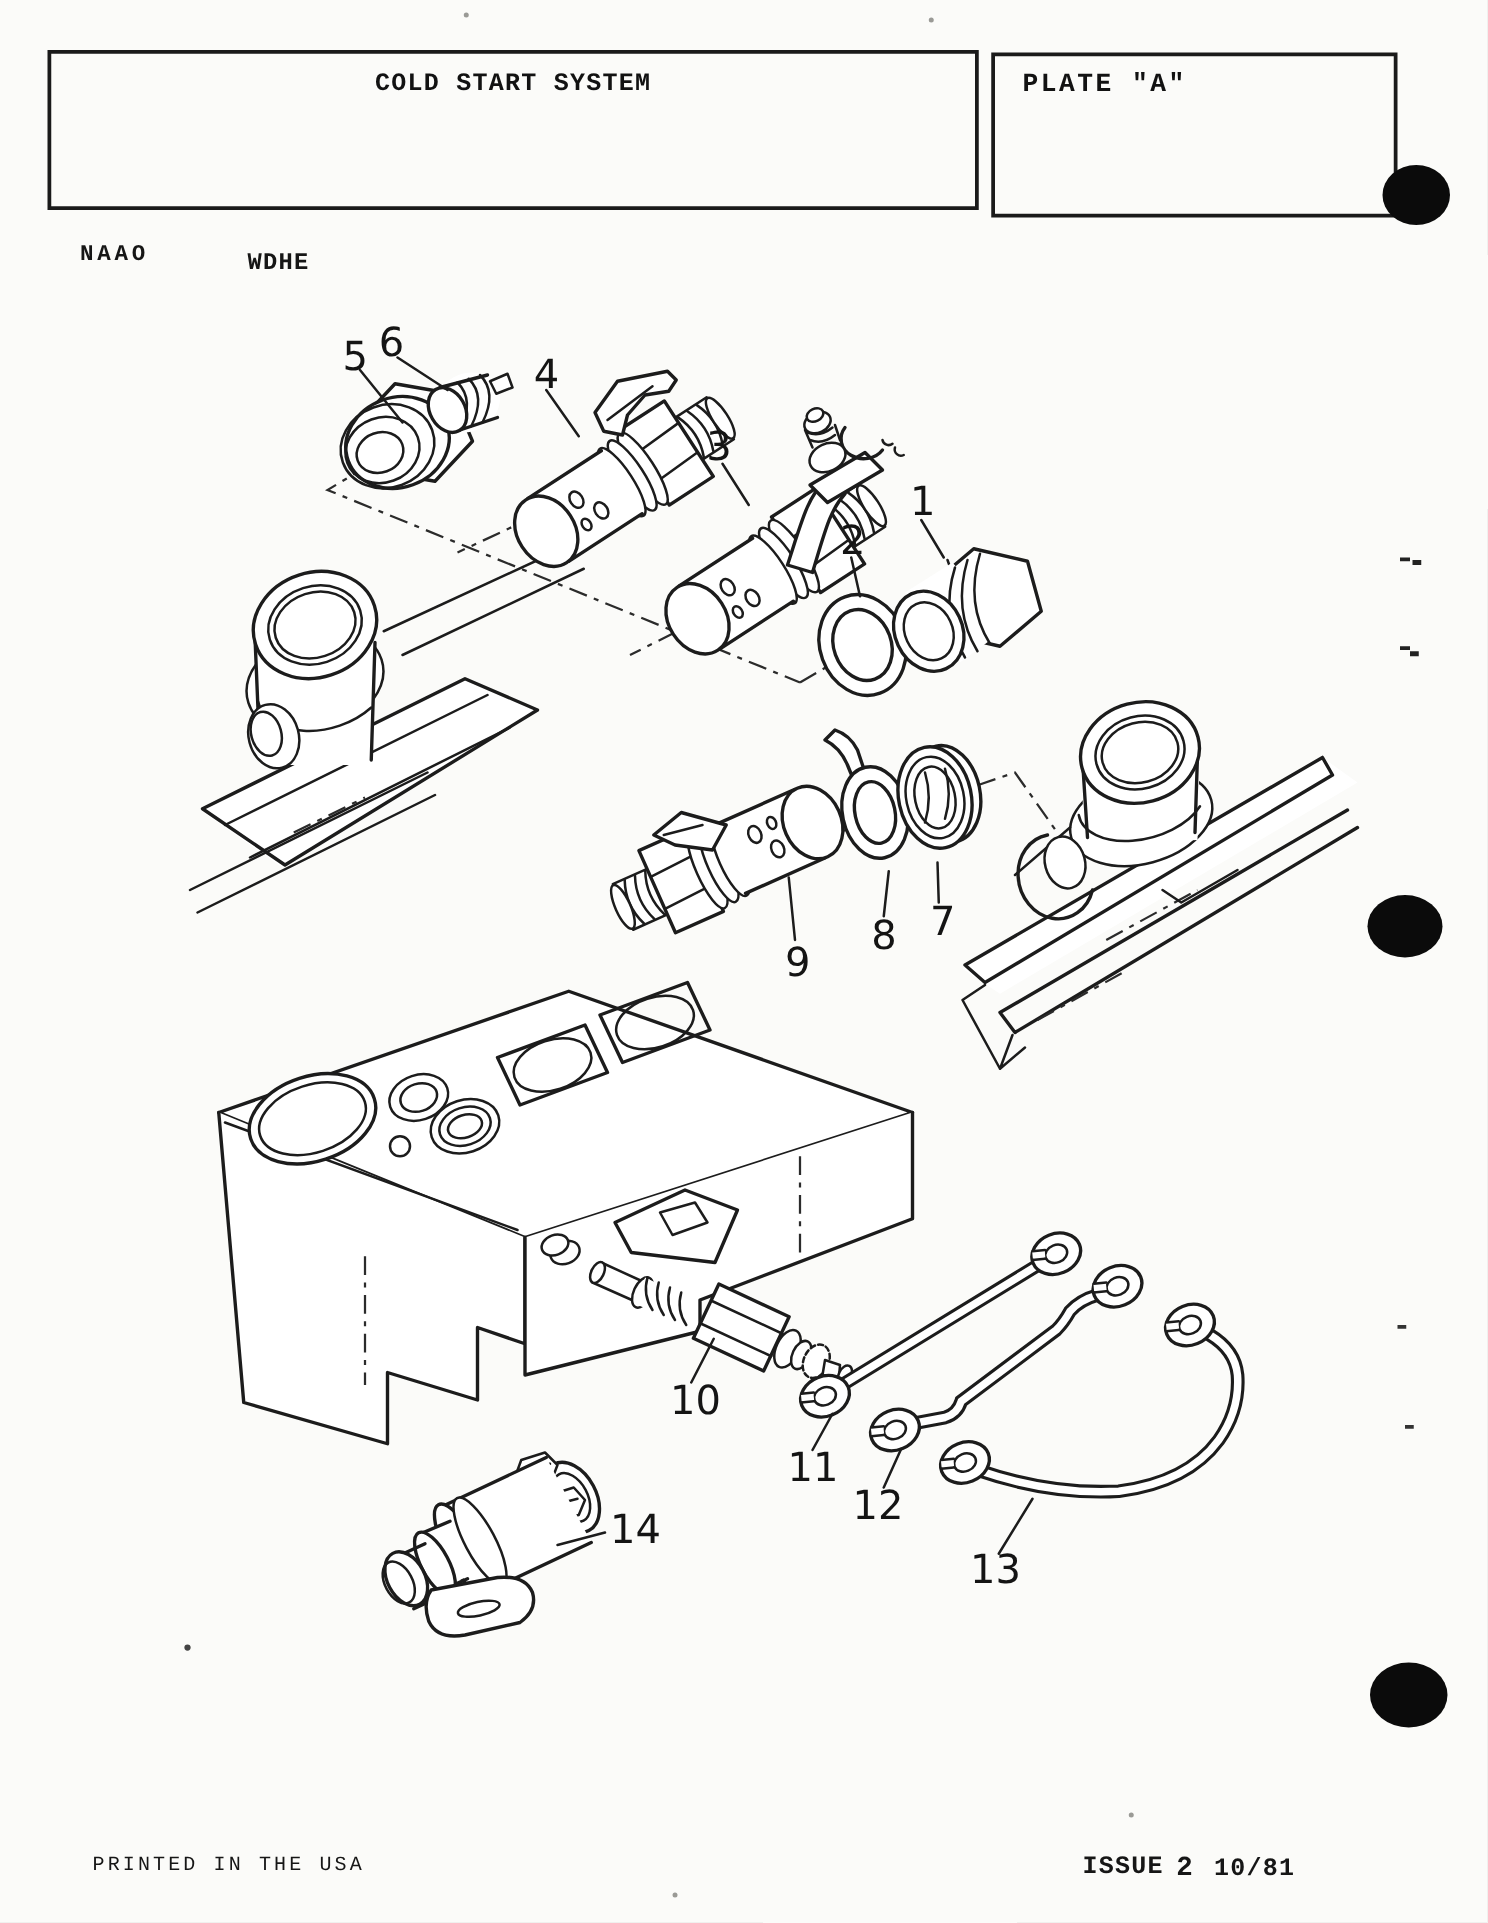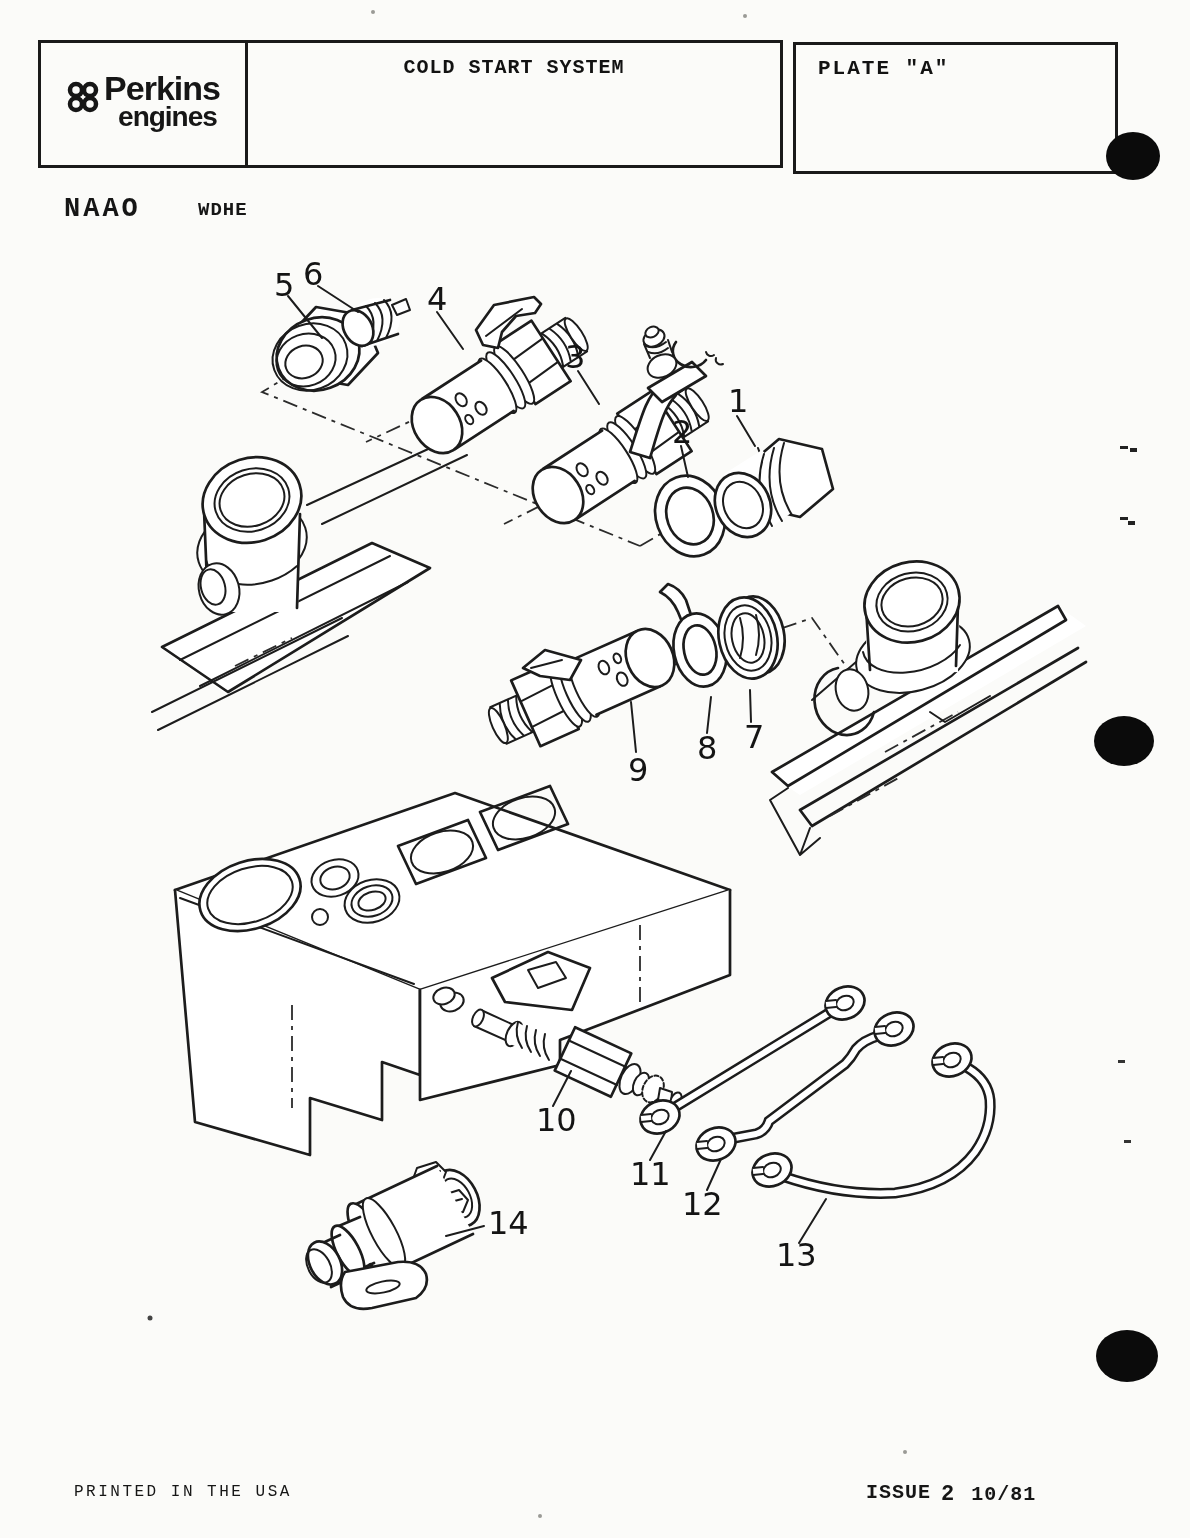--- a/index.html
+++ b/index.html
@@ -20,55 +20,41 @@
   .brand-text{line-height:0.9; text-align:left;}
   .brand-l1{font-size:34px; font-weight:800; letter-spacing:-1px; color:#161616;}
   .brand-l2{font-size:28px; font-weight:800; letter-spacing:-1px; color:#161616; margin-left:14px;}
   .title-cell{flex:1; text-align:center; padding-top:13px;}
   .doc-title{font-size:20px; letter-spacing:1px; font-weight:bold; color:#121212;}
   .hdr-plate{
     position:absolute; left:793px; top:42px; width:325px; height:132px;
     border:3px solid #1a1a1a; box-sizing:border-box; padding:12px 0 0 22px;
   }
   .plate-label{font-size:21px; letter-spacing:2px; font-weight:bold; color:#121212;}
-  .code1{position:absolute; left:64px; top:194px; font-size:27px; font-weight:bold; letter-spacing:3px;font-family:Liberation Mono, monospace;}
+  .code1{position:absolute; left:64px; top:194px; font-size:18px; font-weight:bold; letter-spacing:3px;font-family:Liberation Mono, monospace;}
   .code2{position:absolute; left:158px; top:199px; font-size:19px; font-weight:bold; letter-spacing:1px;margin-left:40px;}
   .footer-printed{position:absolute; left:74px; top:1483px; font-size:16px; font-weight:normal; letter-spacing:2.5px;}
   .footer-issue{position:absolute; left:830px; top:1480px; font-size:20px; font-weight:bold; letter-spacing:1px;margin-left:36px;}
   .footer-issue .no{font-size:22px; position:relative; top:2px; margin-left:10px;}
   .footer-issue .dt{margin-left:16px; position:relative; top:2px;}
   svg.diagram{position:absolute; left:0; top:0; pointer-events:none;}
   
   .ln{stroke:#1c1c1c; stroke-width:2.7; fill:none; stroke-linecap:round; stroke-linejoin:round;}
   .th{stroke-width:2;}
   .wf{fill:#ffffff;}
   .cl{stroke:#2b2b2b; stroke-width:1.8; fill:none; stroke-dasharray:15 6 4 6;}
   .callout{font-family:"DejaVu Sans","Liberation Sans",sans-serif; font-size:32px; fill:#141414;}
   .speck{fill:#9a9a96;}
 </style>
 </head>
 <body>
 
 <div class="page">
 
   <div class="hdr-main">
-    <div class="logo-cell">
-      <div class="logo-wrap">
-        <svg class="logo-rings" width="34" height="36" viewBox="0 0 34 36">
-          <circle cx="10" cy="11" r="6" fill="none" stroke="#161616" stroke-width="4.5"></circle>
-          <circle cx="24" cy="11" r="6" fill="none" stroke="#161616" stroke-width="4.5"></circle>
-          <circle cx="10" cy="25" r="6" fill="none" stroke="#161616" stroke-width="4.5"></circle>
-          <circle cx="24" cy="25" r="6" fill="none" stroke="#161616" stroke-width="4.5"></circle>
-        </svg>
-        <div class="brand-text">
-          <div class="brand-l1">Perkins</div>
-          <div class="brand-l2">engines</div>
-        </div>
-      </div>
-    </div>
     <div class="title-cell">
       <span class="doc-title mono">COLD START SYSTEM</span>
     </div>
   </div>
 
   <div class="hdr-plate">
     <span class="plate-label mono">PLATE  "A"</span>
   </div>
 
   <span class="code1 mono">NAAO</span>

